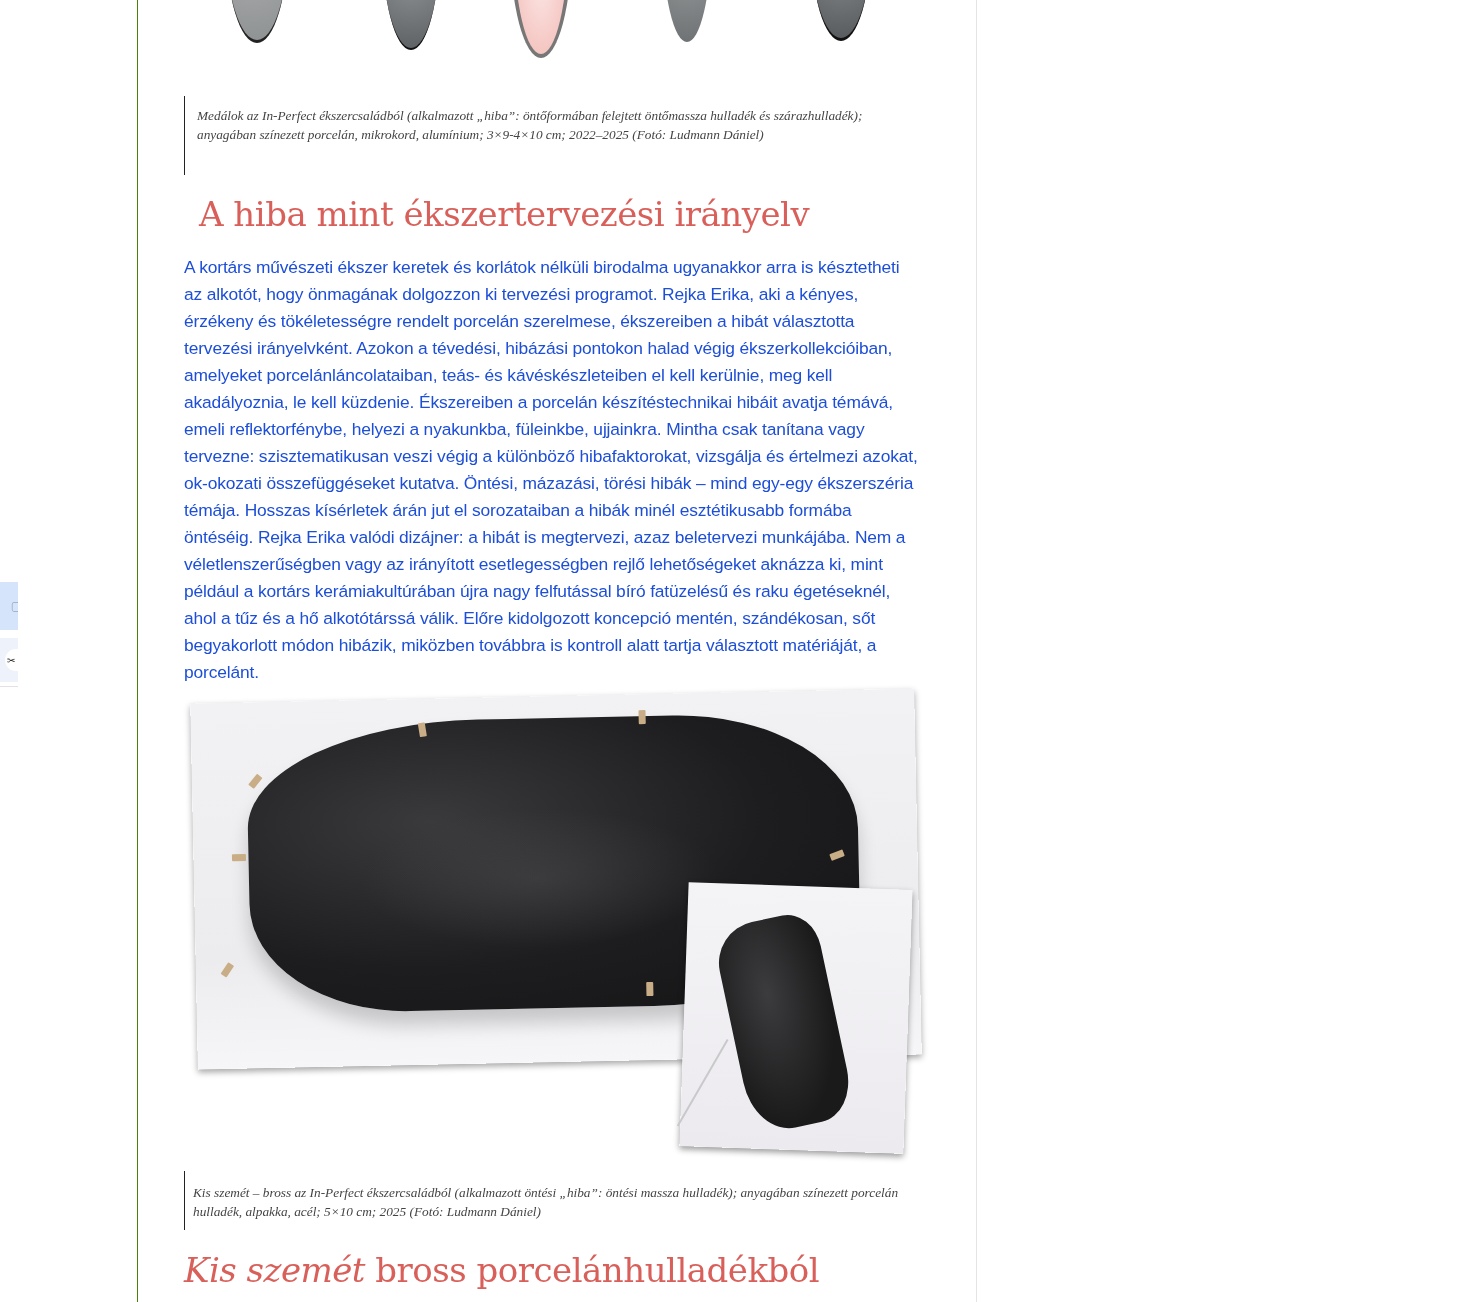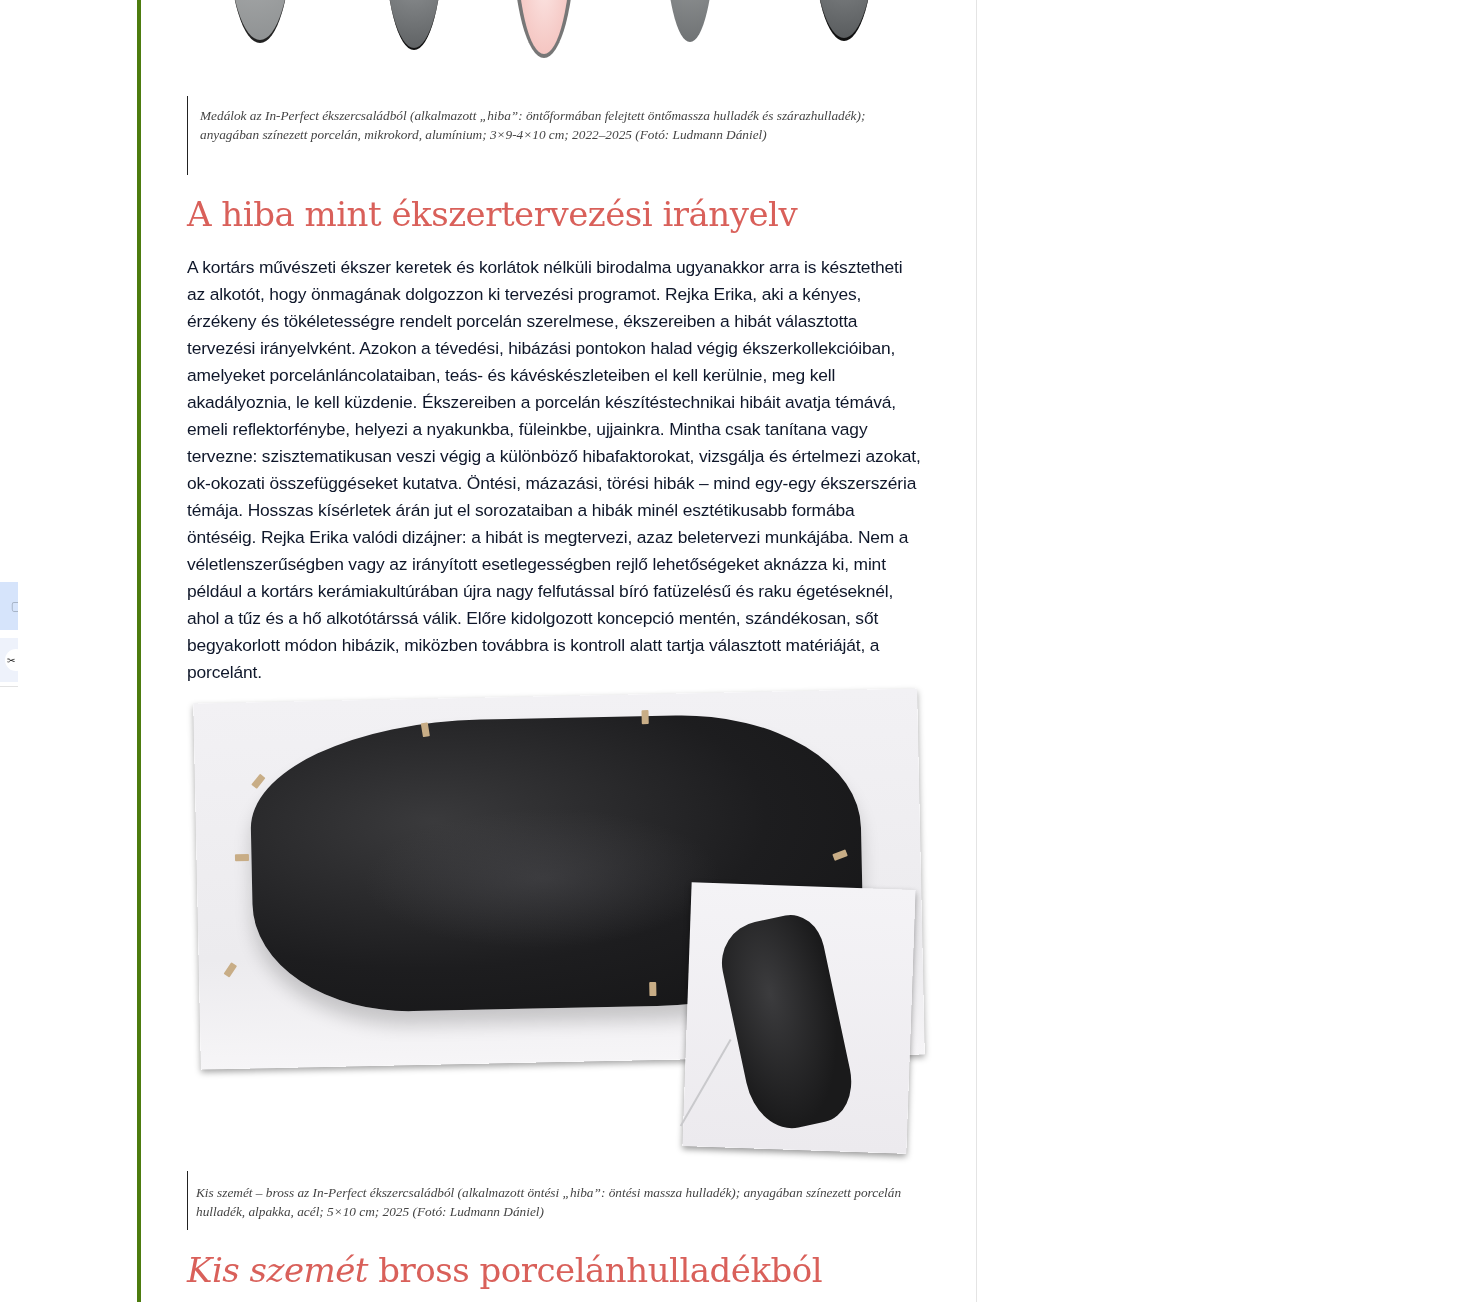--- a/index.html
+++ b/index.html
@@ -7,40 +7,40 @@
 
     .side-tabs { position: absolute; left: 0; top: 582px; width: 18px; }
     .side-tab { width: 18px; height: 48px; display: flex; align-items: center; justify-content: flex-end; overflow: hidden; }
     .side-tab.t1 { background: #d6e4fb; }
     .side-tab.t2 { background: #eef2fb; margin-top: 8px; height: 44px; }
     .side-tab .glyph { font-family: "DejaVu Sans", sans-serif; font-size: 12px; color: #9aa6b8; margin-right: -4px; }
     .side-tab.t2 .circle { width: 22px; height: 22px; border-radius: 50%; background: #fff; margin-right: -9px; display: flex; align-items: center; justify-content: flex-start; padding-left: 2px; box-sizing: border-box; }
     .side-tab.t2 .circle span { font-size: 10px; color: #222; font-family: "DejaVu Sans", sans-serif; }
     .side-divider { width: 18px; height: 1px; background: #e2e2e2; margin-top: 4px; }
 
-    .article { position: absolute; left: 137px; top: 0; width: 840px; height: 1302px; border-left: 4px solid #4d7c0f; border-right: 1px solid #e4e4e4; box-sizing: border-box; }
+    .article { position: absolute; left: 137px; top: 0; width: 840px; height: 1302px; border-left: 1px solid #4d7c0f; border-right: 1px solid #e4e4e4; box-sizing: border-box; }
 
     .medallions { position: absolute; left: 46px; top: 0; width: 732px; height: 62px; }
     .medal { position: absolute; top: -60px; border-radius: 0 0 50% 50% / 0 0 100% 100%; }
     .m1 { left: 42px; width: 62px; height: 100px; background: radial-gradient(circle at 40% 30%, #a7a9aa, #8d9091); border-bottom: 3px solid #222; }
     .m2 { left: 198px; width: 58px; height: 108px; background: radial-gradient(circle at 50% 40%, #8b8e90, #5c5f61); border-bottom: 2px solid #111; }
     .m3 { left: 326px; width: 62px; height: 118px; background: radial-gradient(ellipse at 50% 40%, #fbe4e2, #f2b9b4); border: 4px solid #777; border-top: none; box-sizing: border-box; }
     .m4 { left: 479px; width: 48px; height: 102px; background: radial-gradient(circle at 50% 40%, #8f9293, #6d7072); }
     .m5 { left: 627px; width: 60px; height: 98px; background: radial-gradient(circle at 50% 40%, #7e8183, #55585a); border-bottom: 3px solid #111; }
 
     .caption { position: absolute; left: 46px; border-left: 1px solid #222; padding-left: 12px; box-sizing: border-box; width: 732px; font-family: "Liberation Serif", "DejaVu Serif", serif; font-style: italic; font-size: 13.3px; line-height: 19px; color: #444; }
     .caption.c1 { top: 96px; height: 79px; padding-top: 10px; }
     .caption.c2 { top: 1171px; height: 59px; padding-top: 12px; padding-left: 8px; }
 
     h2 { margin: 0; position: absolute; left: 46px; font-family: "DejaVu Serif", serif; font-weight: normal; color: #d9605a; font-size: 34px; letter-spacing: -0.5px; }
-    h2.h-a { top: 194px; }
+    h2.h-a { top: 194px; margin-left: 15px; }
     h2.h-b { top: 1250px; }
     h2 em { font-style: italic; }
 
-    .body-text { position: absolute; left: 46px; top: 254px; width: 736px; font-family: "Liberation Sans", sans-serif; font-size: 17.4px; line-height: 27px; color: #0f172a; letter-spacing: -0.15px; }
+    .body-text { position: absolute; left: 46px; top: 254px; width: 736px; font-family: "Liberation Sans", sans-serif; font-size: 17.4px; line-height: 27px; color: #1d4ed8; letter-spacing: -0.15px; }
     .body-text p { margin: 0; }
 
     .photo-wrap { position: absolute; left: 52px; top: 690px; width: 740px; height: 470px; }
     .photo-main { position: absolute; left: 4px; top: 6px; width: 724px; height: 366px; background: linear-gradient(180deg, #f2f1f4 0%, #ecebee 70%, #f6f5f7 100%); transform: rotate(-1.2deg); box-shadow: 0 3px 6px rgba(0,0,0,0.35); }
     .brooch-main { position: absolute; left: 55px; top: 22px; width: 610px; height: 290px; background: radial-gradient(ellipse at 30% 35%, #3a3a3c, #1d1d1f 55%, #141415 100%); border-radius: 38% 30% 34% 26% / 36% 40% 32% 38%; box-shadow: 0 14px 18px rgba(0,0,0,0.18); }
     .brooch-main::after { content: ""; position: absolute; left: 110px; top: 90px; width: 360px; height: 140px; border-radius: 50%; background: radial-gradient(ellipse, rgba(90,90,95,0.35), rgba(0,0,0,0) 70%); }
     .clasp { position: absolute; width: 7px; height: 14px; background: #c8ad86; border-radius: 1px; }
     .photo-inset { position: absolute; left: 494px; top: 196px; width: 224px; height: 264px; background: linear-gradient(180deg, #f4f3f6, #eceaee); transform: rotate(2deg); box-shadow: 0 3px 6px rgba(0,0,0,0.4); }
     .brooch-inset { position: absolute; left: 48px; top: 32px; width: 104px; height: 210px; background: radial-gradient(ellipse at 40% 35%, #3c3c3e, #1a1a1b 70%); border-radius: 40% 30% 34% 40% / 20% 18% 22% 26%; transform: rotate(-14deg); }
     .stand { position: absolute; left: 20px; top: 150px; width: 2px; height: 100px; background: #c9c9cc; transform: rotate(28deg); }

